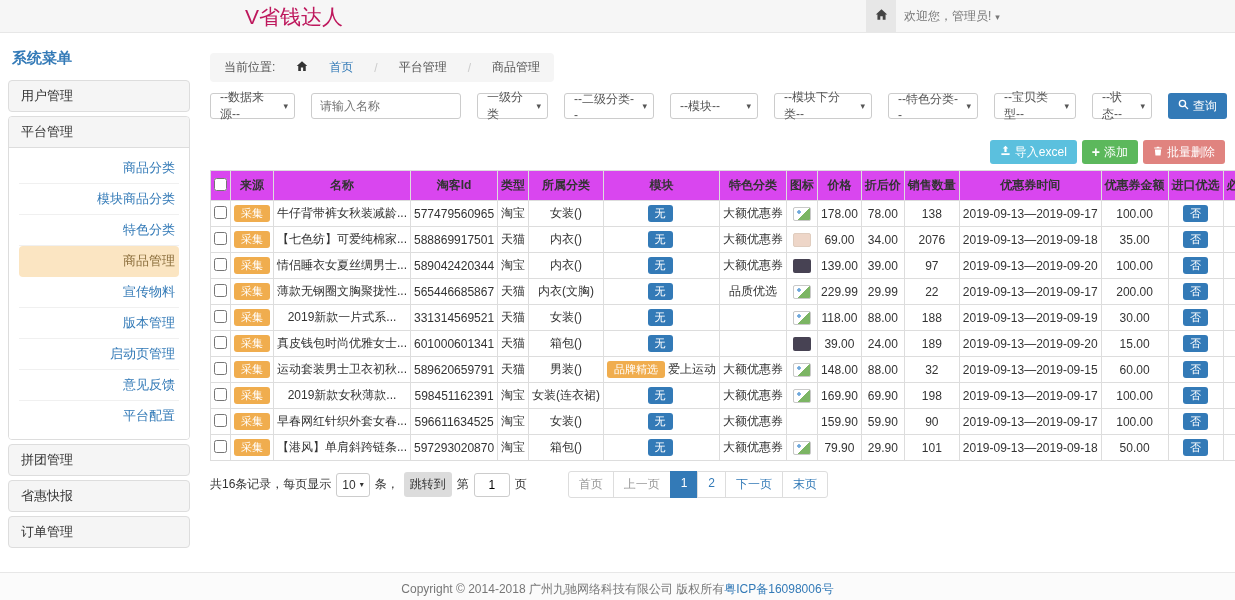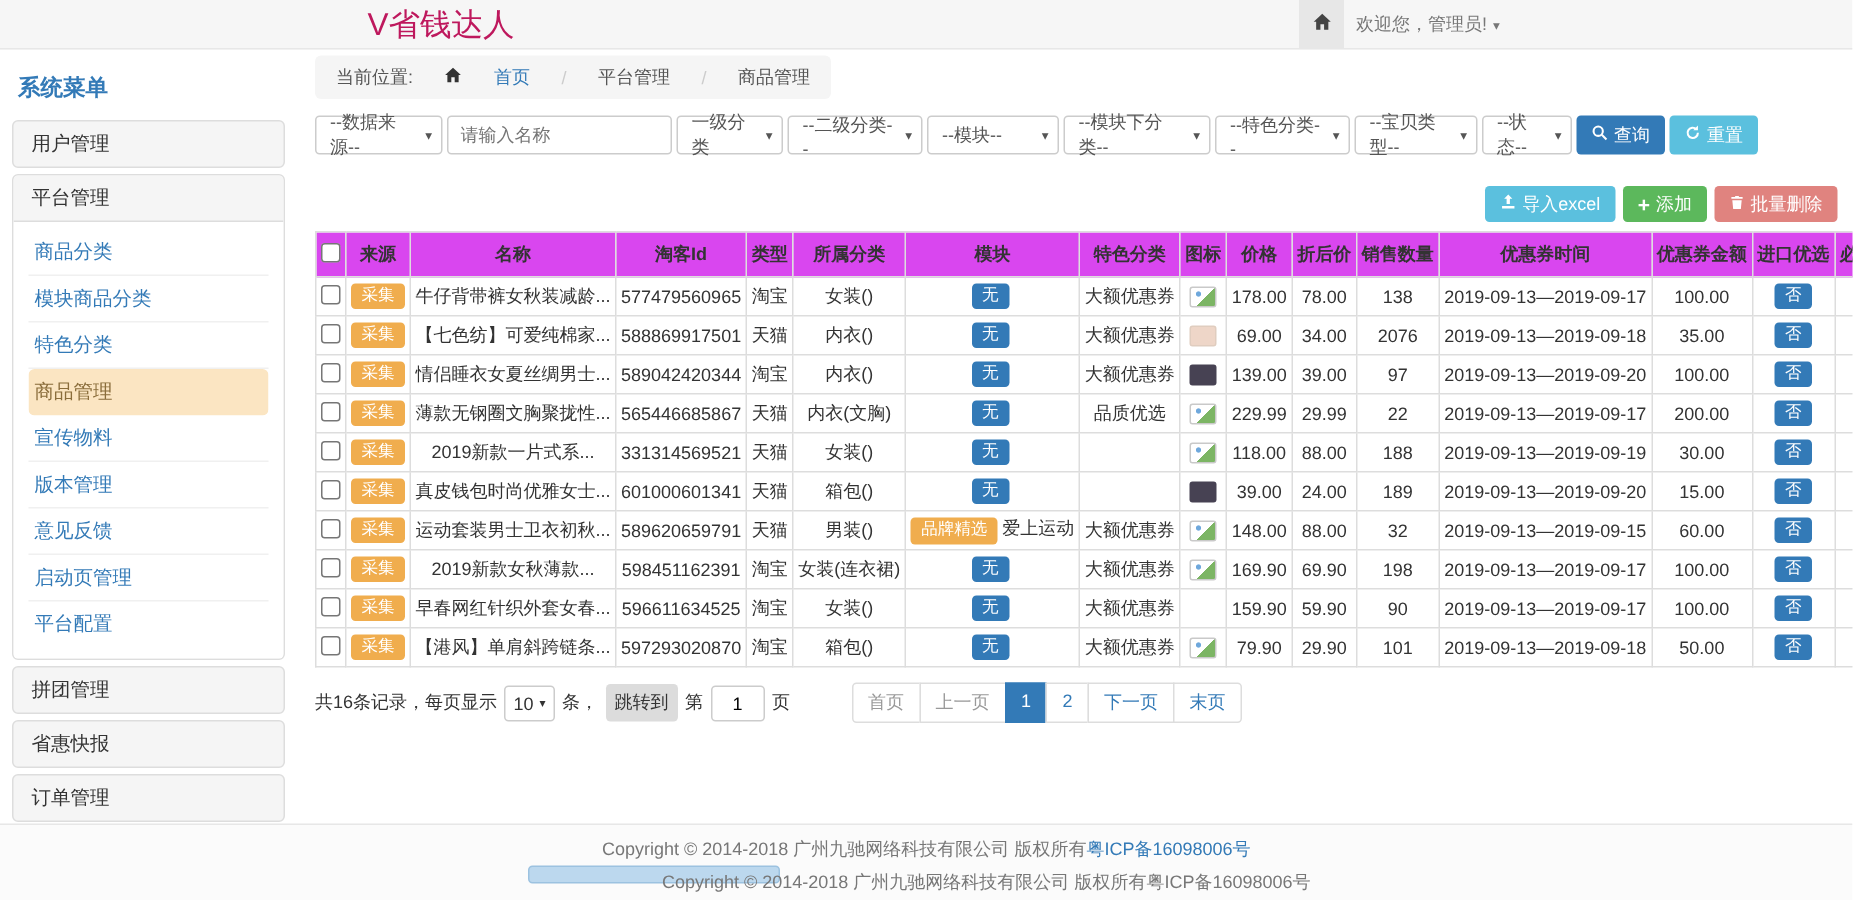--- a/index.html
+++ b/index.html
@@ -19,32 +19,32 @@
 
   
   .sidebar { width:182px; margin-top:12px; flex:none; }
   .sidebar-title { color:#337ab7; font-size:15px; font-weight:bold; padding:4px 4px 12px 4px; }
   .spanel { background:#f5f5f5; border:1px solid #ddd; border-radius:4px; padding:6px 12px;
             margin-bottom:4px; font-size:13px; color:#333; cursor:pointer; }
   .panel-wrap { border:1px solid #ddd; border-radius:4px; margin-bottom:4px; overflow:hidden; background:#fff; }
   .panel-wrap .phead { background:#f5f5f5; border-bottom:1px solid #ddd; padding:6px 12px; font-size:13px; cursor:pointer; }
   .submenu { padding:5px 10px 8px 10px; background:#fff; }
   .submenu a { display:block; color:#337ab7; font-size:13px; text-decoration:none;
-               padding:6px 4px; border-bottom:1px solid #f0f0f0; cursor:pointer; }
+               padding:6px 4px; border-bottom:1px solid #f0f0f0; cursor:pointer;text-align:right; }
   .submenu a:last-child { border-bottom:none; }
   .submenu a.active { background:#fbe5c2; border-radius:4px; color:#8a6d3b; border-bottom:1px solid transparent; }
 
   
   .main { flex:1; margin-left:20px; min-width:0; }
   .breadcrumb { display:inline-flex; align-items:center; gap:21px; background:#f5f5f5; border-radius:4px;
-                padding:6px 14px; margin-top:4px; color:#555; }
+                padding:6px 14px; margin-top:20px; color:#555; }
   .breadcrumb .bc-home-label { color:#337ab7; cursor:pointer; }
   .breadcrumb .sep { color:#ccc; }
 
-  .filterbar { display:flex; gap:3px; margin-top:11px; align-items:center; }
+  .filterbar { display:flex; gap:16px; margin-top:11px; align-items:center; }
   .sel { height:26px; border:1px solid #ccc; border-radius:3px; background:#fff; color:#555;
          display:flex; align-items:center; justify-content:space-between; padding:0 6px 0 9px; cursor:pointer; flex:none; }
   .sel .caret { font-size:9px; color:#555; margin-left:5px; }
   .txt-input { height:26px; border:1px solid #ccc; border-radius:3px; padding:0 8px; font-size:12px; color:#8b5cf6; flex:none; }
   .btn { height:26px; border:none; border-radius:3px; color:#fff; font-size:12px; padding:0 10px;
          display:inline-flex; align-items:center; gap:4px; cursor:pointer; flex:none; }
   .btn-search { background:#337ab7; }
   .btn-reset  { background:#5bc0de; }
 
   .actionbar { display:flex; justify-content:flex-end; gap:5px; margin-top:21px; }
@@ -78,21 +78,21 @@
   .jump-chip { background:#dcdcdc; border-radius:3px; padding:4px 6px; cursor:pointer; }
   .page-input { width:36px; height:24px; border:1px solid #ccc; border-radius:3px; text-align:center; font-size:12px; }
   .pager { display:flex; margin-left:auto; margin-right:397px; }
   .pg { border:1px solid #ddd; background:#fff; color:#337ab7; padding:4px 10px; margin-left:-1px; cursor:pointer; }
   .pg:first-child { border-radius:3px 0 0 3px; margin-left:0; }
   .pg:last-child  { border-radius:0 3px 3px 0; }
   .pg.disabled { color:#999; }
   .pg.active { background:#337ab7; border-color:#337ab7; color:#fff; }
 
   
-  .footer { position:absolute; left:0; right:0; bottom:0; height:51px; background:#fbfbfb;
+  .footer { position:absolute; left:0; right:0; bottom:0; height:28px; background:#fbfbfb;
             border-top:1px solid #e7e7e7; overflow:hidden; }
   .footer-line { text-align:center; padding-top:8px; color:#777; }
   .footer-line a { color:#337ab7; text-decoration:none; cursor:pointer; }
   .footer-line2 { position:absolute; left:0; right:0; top:30px; text-align:center; color:#777; transform:translateX(40px); }
   .bottom-frag { position:absolute; left:352px; top:27px; width:168px; height:12px;
                  background:#bcd8ee; border:1px solid #9cc2e0; border-radius:3px; }
 </style>
 </head>
 <body>
 
@@ -119,22 +119,22 @@
 
     <div class="panel-wrap">
       <div class="phead">平台管理</div>
       <div class="submenu">
         <a>商品分类</a>
         <a>模块商品分类</a>
         <a>特色分类</a>
         <a class="active">商品管理</a>
         <a>宣传物料</a>
         <a>版本管理</a>
+        <a>启动页管理</a>
         <a>意见反馈</a>
-        <a>启动页管理</a>
         <a>平台配置</a>
       </div>
     </div>
 
     <div class="spanel">拼团管理</div>
     <div class="spanel">省惠快报</div>
     <div class="spanel">订单管理</div>
 
   </aside>
 

